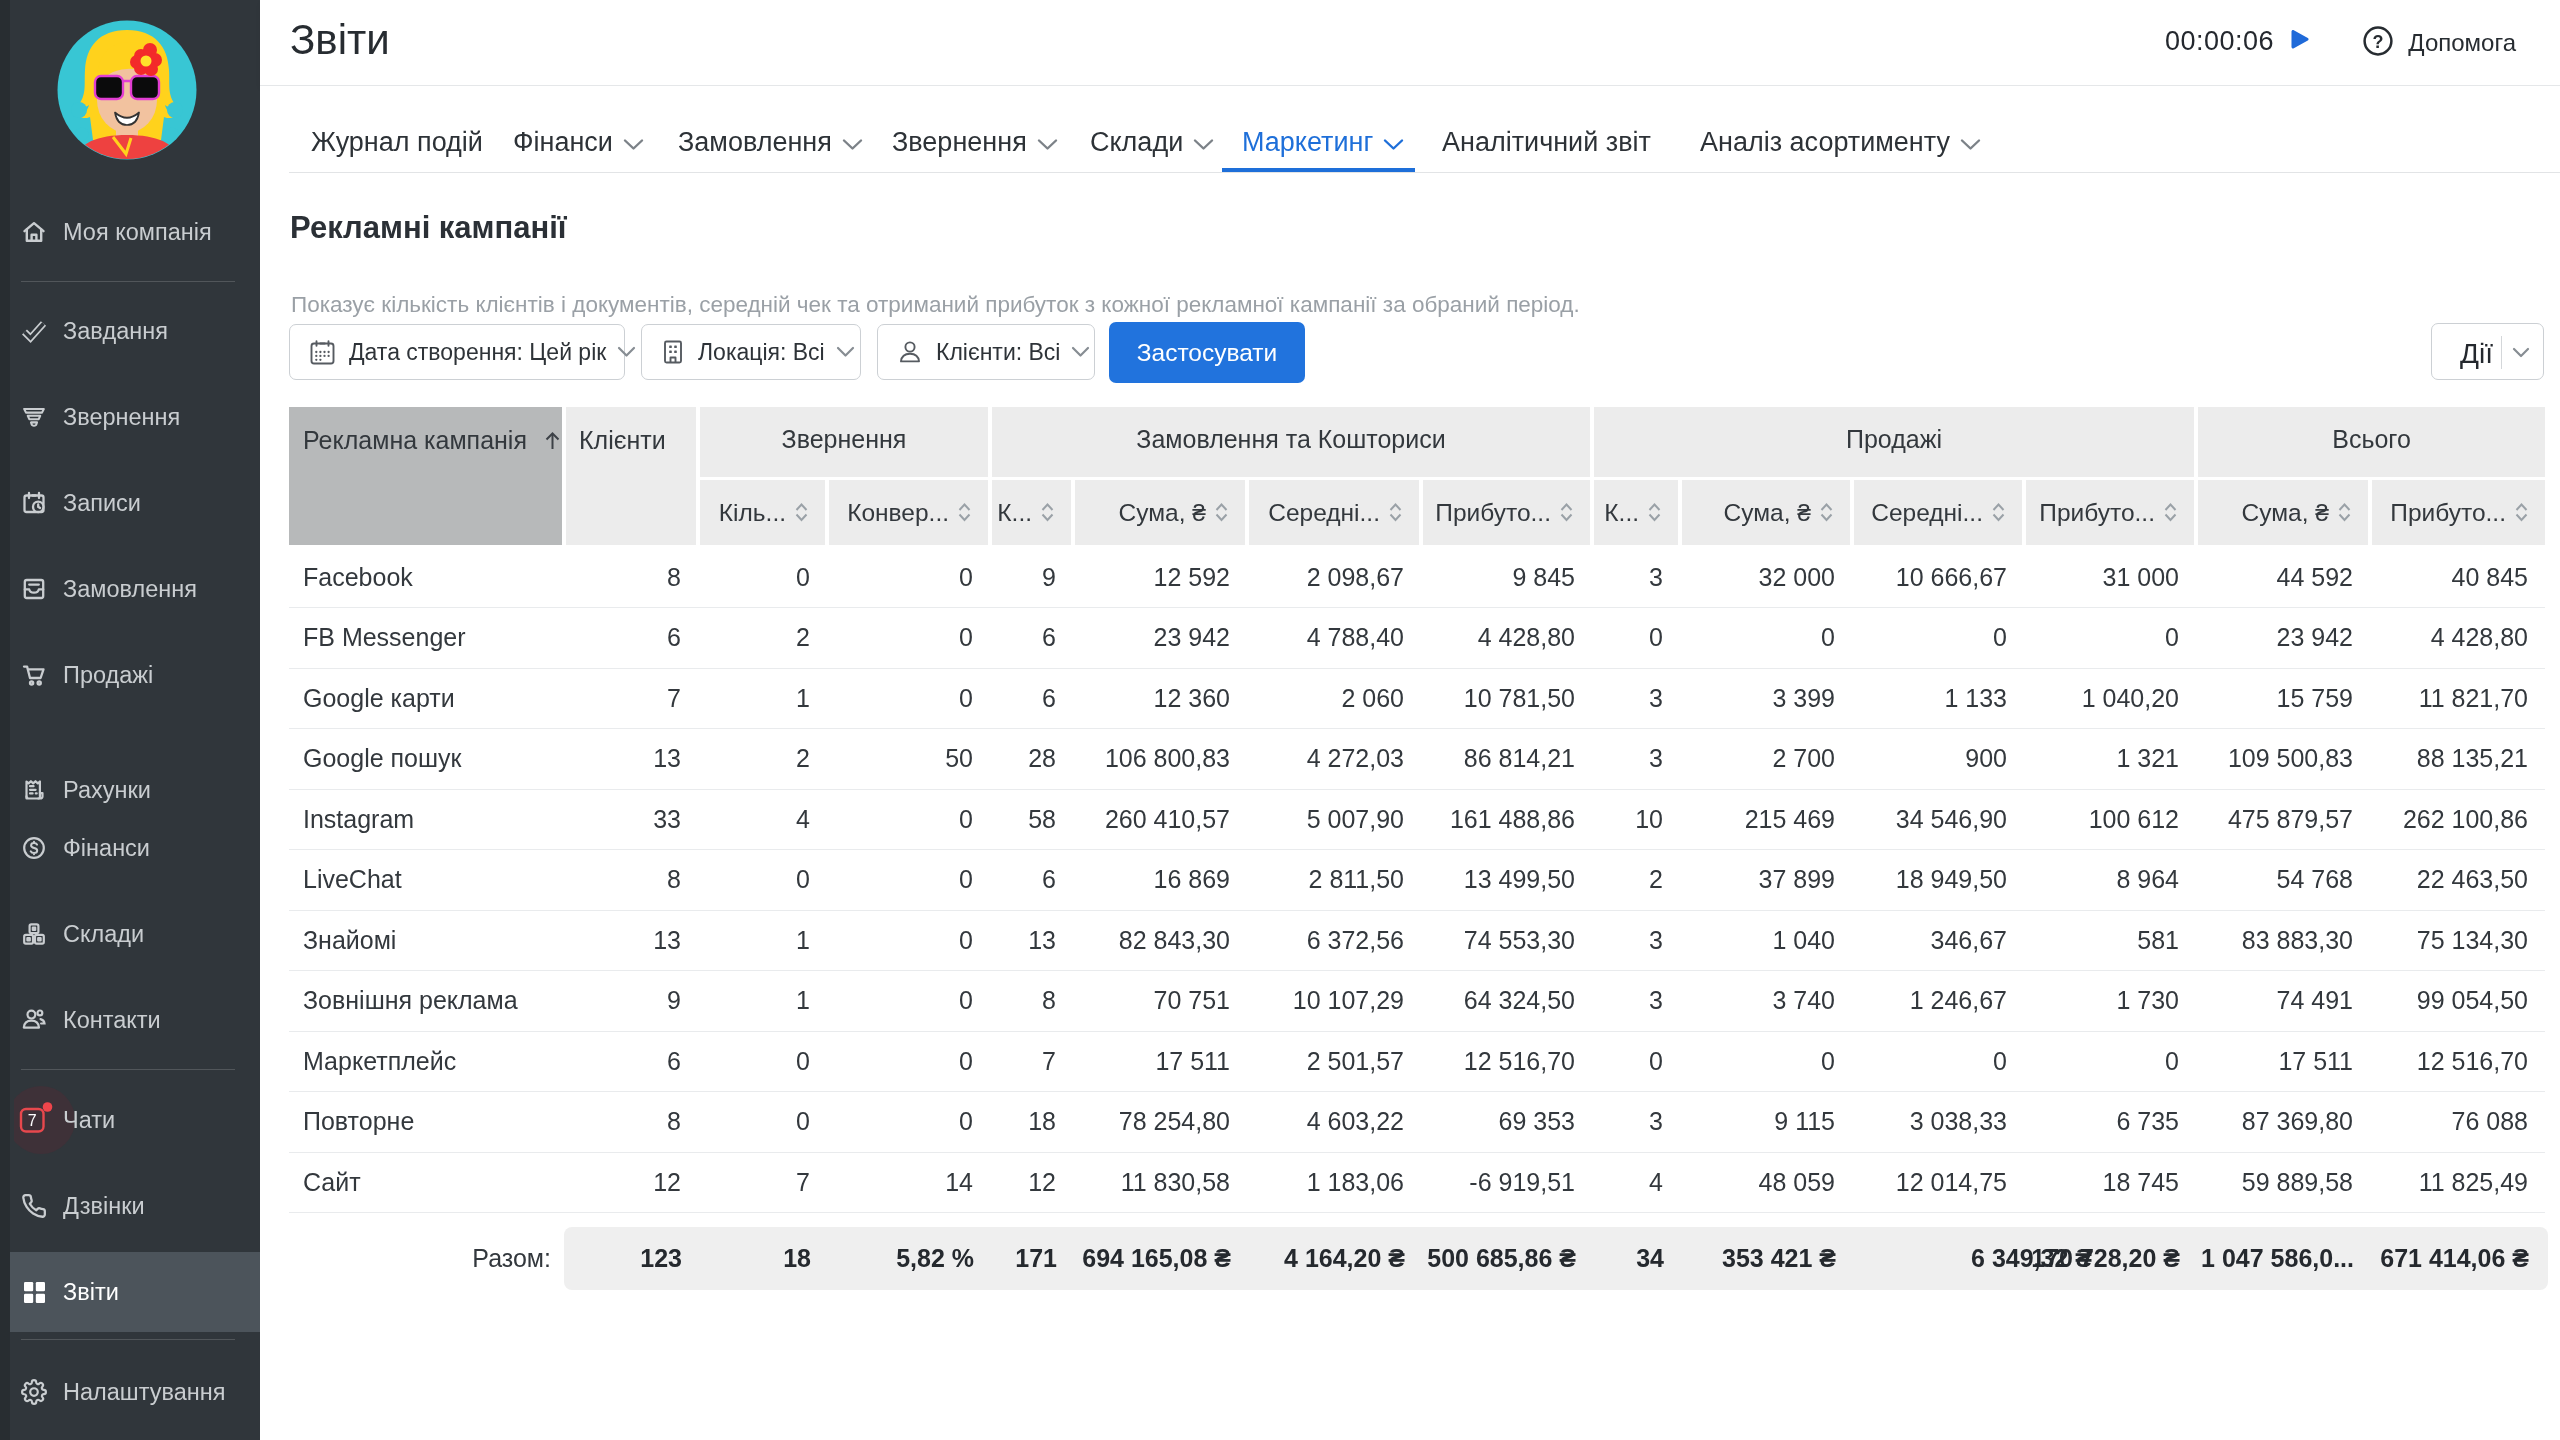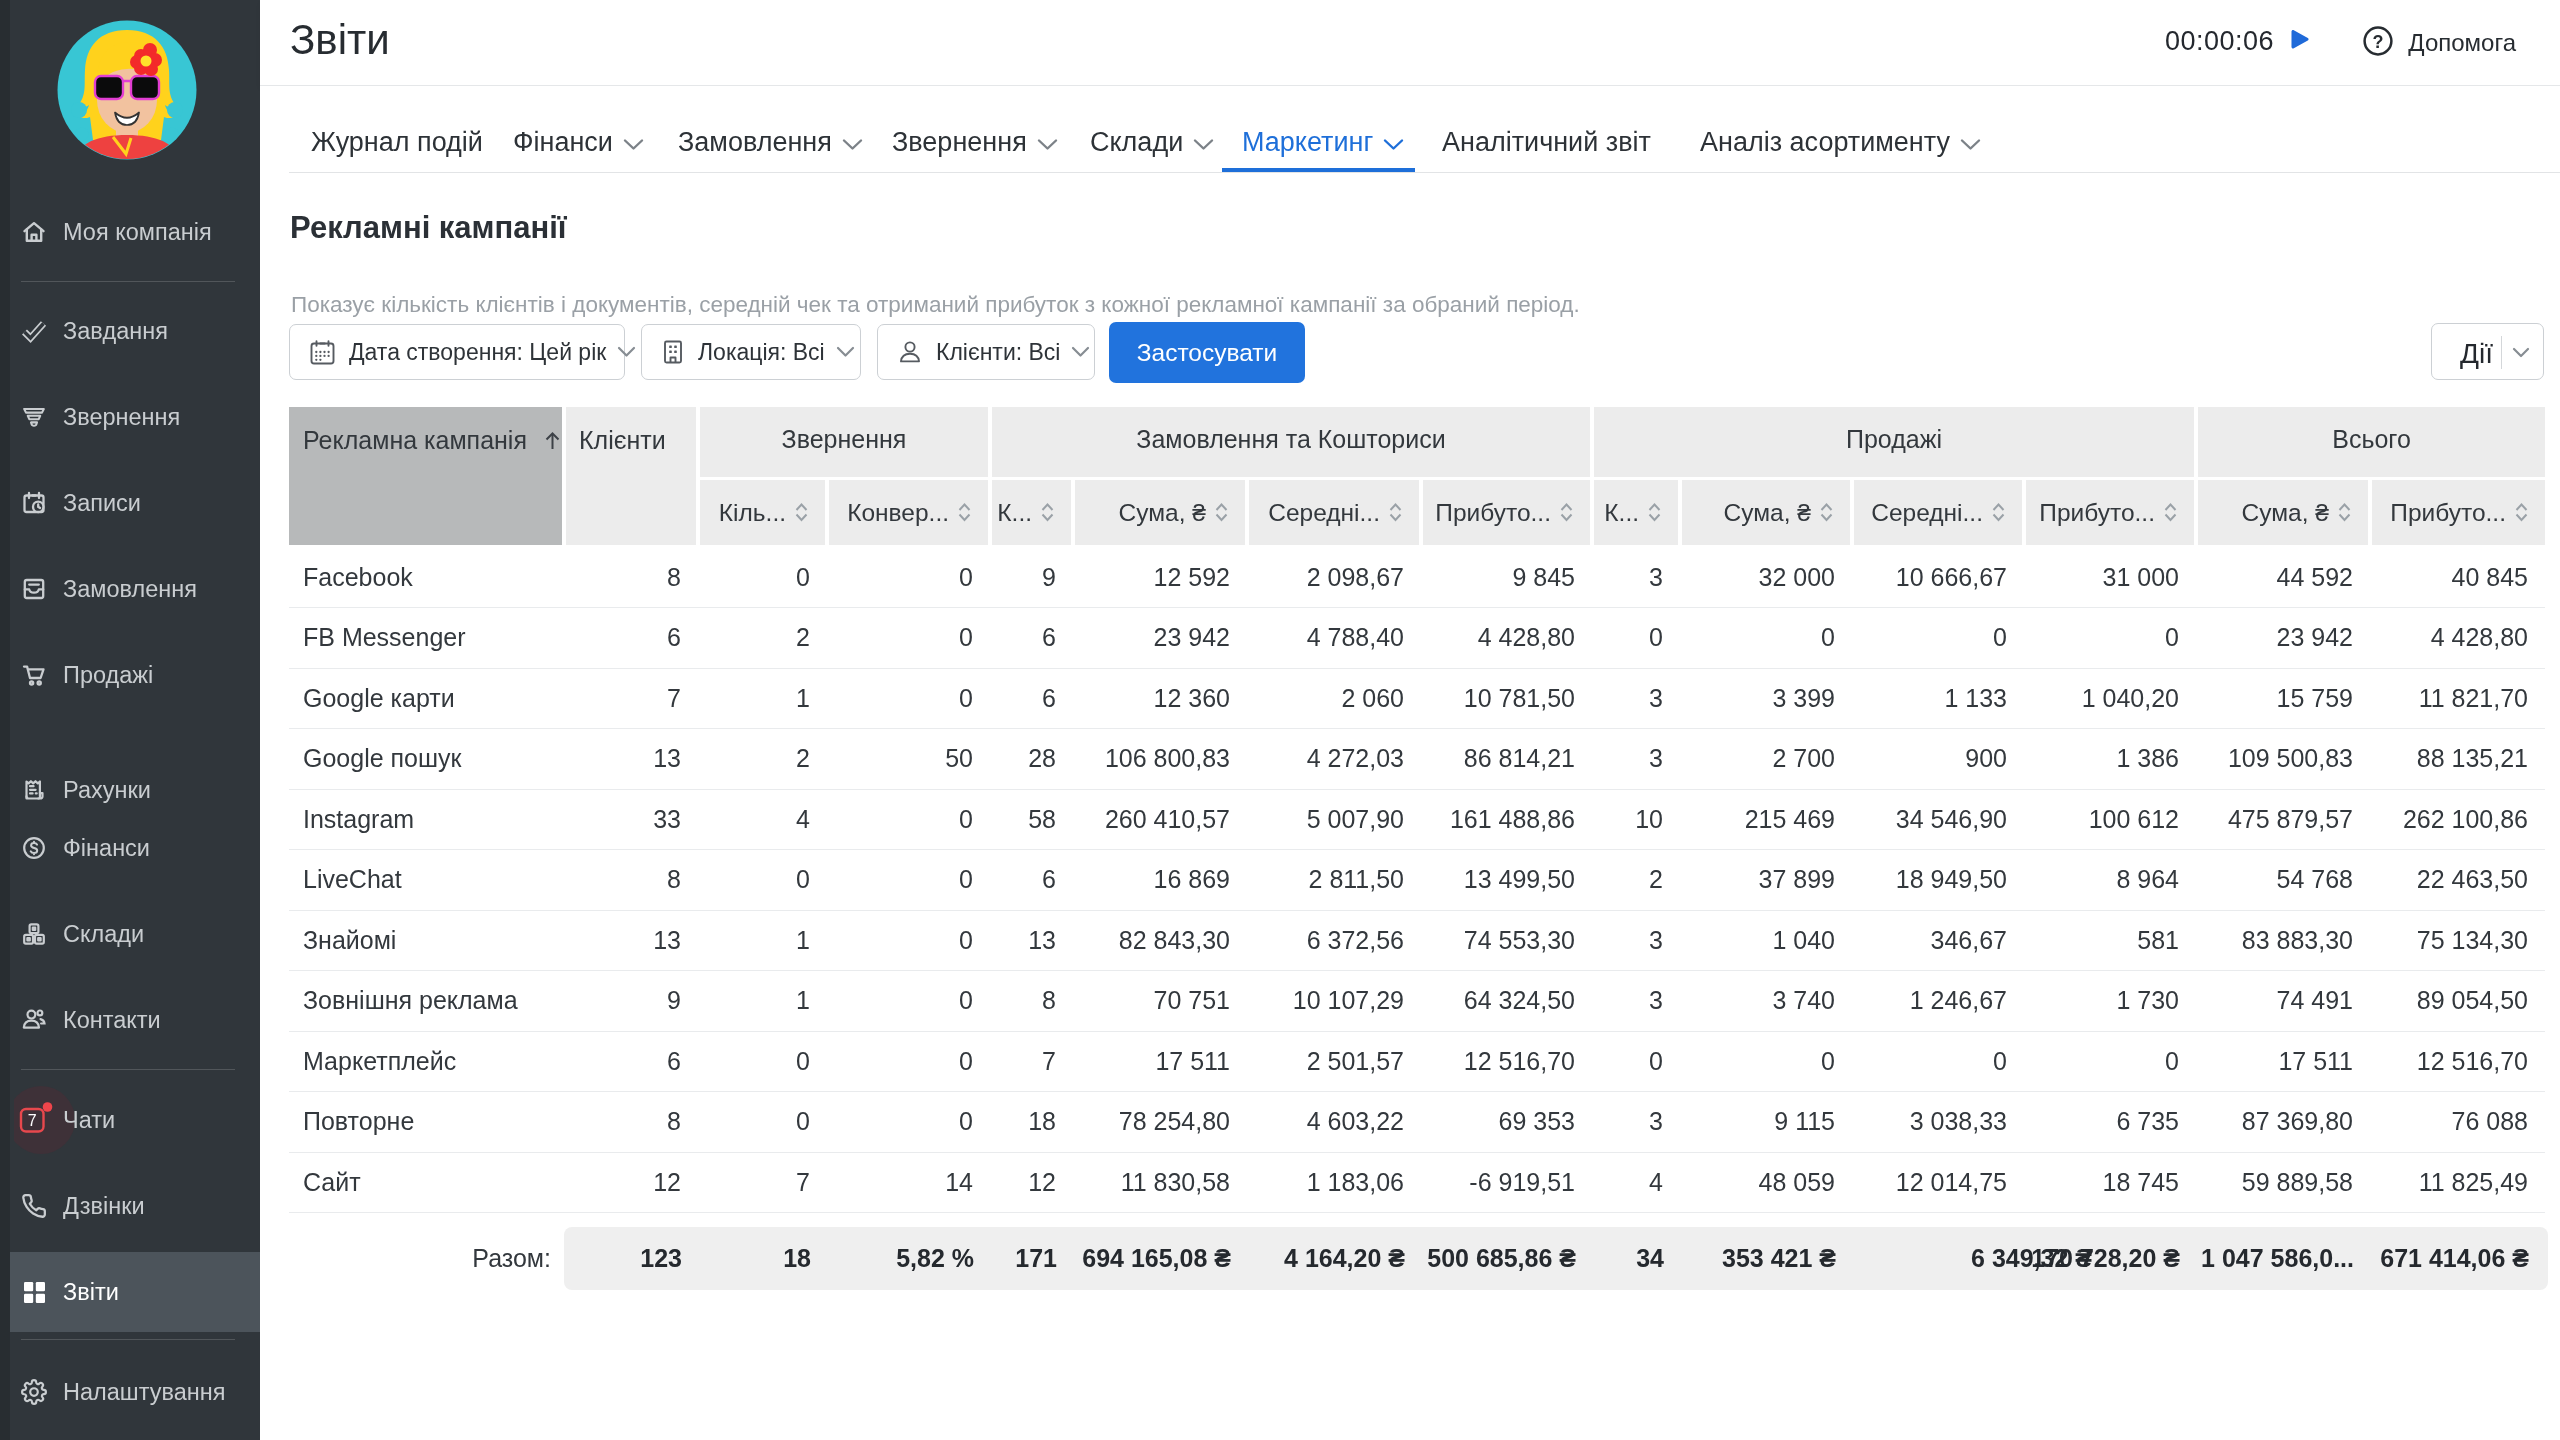--- a/index.html
+++ b/index.html
@@ -507,21 +507,21 @@
           <td>13</td>
           <td>2</td>
           <td>50</td>
           <td>28</td>
           <td>106 800,83</td>
           <td>4 272,03</td>
           <td>86 814,21</td>
           <td>3</td>
           <td>2 700</td>
           <td>900</td>
-          <td>1 386</td>
+          <td>1 321</td>
           <td>109 500,83</td>
           <td>88 135,21</td>
         </tr>
 <tr>
           <td class="nm">Instagram</td>
           <td>33</td>
           <td>4</td>
           <td>0</td>
           <td>58</td>
           <td>260 410,57</td>
@@ -573,21 +573,21 @@
           <td>0</td>
           <td>8</td>
           <td>70 751</td>
           <td>10 107,29</td>
           <td>64 324,50</td>
           <td>3</td>
           <td>3 740</td>
           <td>1 246,67</td>
           <td>1 730</td>
           <td>74 491</td>
-          <td>89 054,50</td>
+          <td>99 054,50</td>
         </tr>
 <tr>
           <td class="nm">Маркетплейс</td>
           <td>6</td>
           <td>0</td>
           <td>0</td>
           <td>7</td>
           <td>17 511</td>
           <td>2 501,57</td>
           <td>12 516,70</td>

